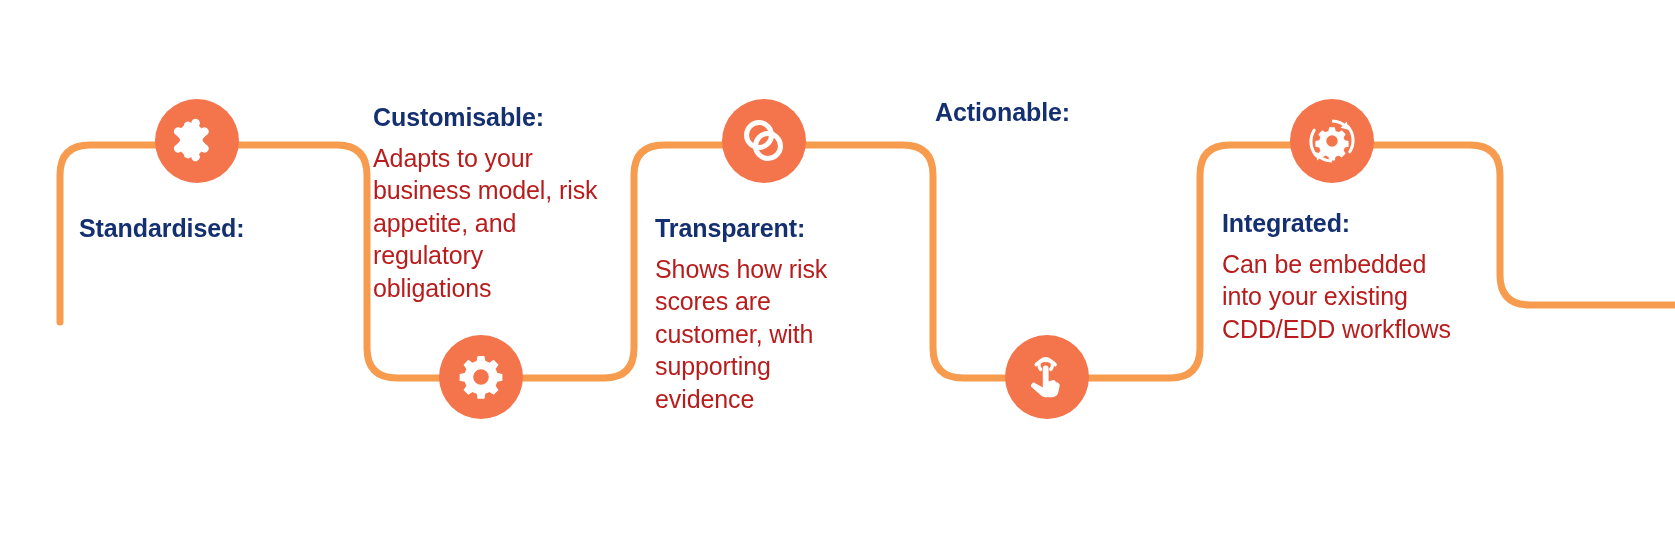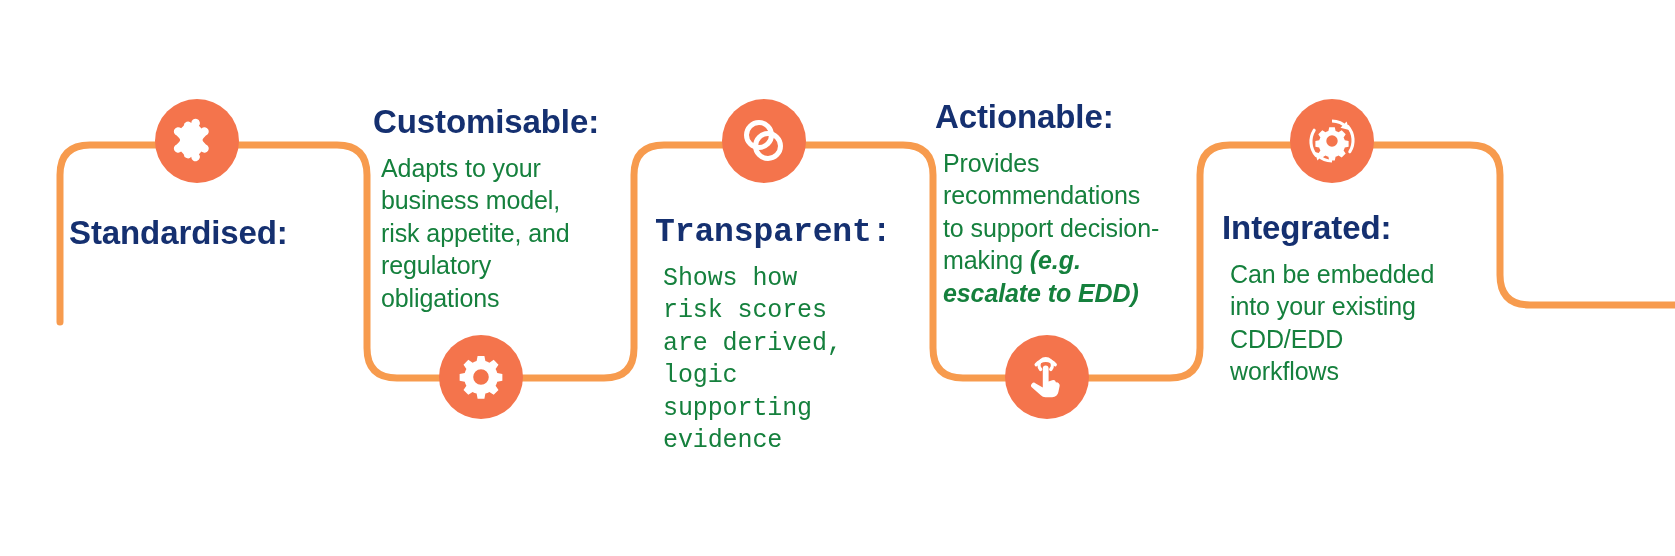--- a/index.html
+++ b/index.html
@@ -14,35 +14,35 @@
 
   
   .step{position:absolute;z-index:3;}
 
   .icon-circle{position:absolute;width:84px;height:84px;border-radius:50%;
                background:#F4744C;display:flex;align-items:center;
                justify-content:center;z-index:4;}
   .icon-circle svg{display:block;}
 
   .txt{position:absolute;z-index:3;}
-  .hd{font-size:33px;font-weight:700;color:#153070;line-height:1.30;
+  .hd{font-size:25px;font-weight:700;color:#153070;line-height:1.30;
       letter-spacing:-0.1px;margin:0 0 8px 0;}
-  .bd{font-size:25px;font-weight:400;color:#15803d;line-height:1.30;
-      letter-spacing:-0.1px;margin:8px;}
+  .bd{font-size:25px;font-weight:400;color:#b91c1c;line-height:1.30;
+      letter-spacing:-0.1px;margin:0;}
   .bd em{font-style:italic;font-weight:600;}
 
   
   #step1 .icon-circle{left:155px; top:99px;}
-  #step1 .txt{left:69px;  top:212px; width:255px;}
+  #step1 .txt{left:79px;  top:212px; width:255px;}
 
   #step2 .icon-circle{left:439px; top:335px;}
   #step2 .txt{left:373px; top:101px; width:235px;}
 
   #step3 .icon-circle{left:722px; top:99px;}
-  #step3 .txt{left:655px; top:212px; width:215px;font-family:Liberation Mono, monospace;}
+  #step3 .txt{left:655px; top:212px; width:215px;}
 
   #step4 .icon-circle{left:1005px;top:335px;}
   #step4 .txt{left:935px; top:96px; width:235px;}
 
   #step5 .icon-circle{left:1290px;top:99px;}
   #step5 .txt{left:1222px;top:207px; width:230px;}
 </style>
 </head>
 <body>
 
@@ -94,40 +94,39 @@
 
   <div class="step" id="step3">
     <div class="icon-circle">
       <svg width="50" height="50" viewBox="0 0 50 50">
         <circle cx="20" cy="19" r="12.5" fill="none" stroke="#ffffff" stroke-width="5"></circle>
         <circle cx="29" cy="30" r="12.5" fill="none" stroke="#ffffff" stroke-width="5"></circle>
       </svg>
     </div>
     <div class="txt">
       <p class="hd">Transparent:</p>
-      <p class="bd">Shows how risk scores are derived, logic supporting evidence</p>
+      <p class="bd">Shows how risk scores are customer, with supporting evidence</p>
     </div>
   </div>
 
   <div class="step" id="step4">
     <div class="icon-circle">
       <svg width="50" height="50" viewBox="0 0 50 50">
         <g fill="none" stroke="#ffffff" stroke-width="3.4" stroke-linecap="round">
           <path d="M18.6 17.4a6.6 6.6 0 1 1 10.2 0"></path>
           <path d="M14.2 12.6a12.6 12.6 0 0 1 19 0"></path>
         </g>
         <path fill="#ffffff" d="M23.7 13.4a2.9 2.9 0 0 1 2.9 2.9v13.1l3.5-1.1
           a3.1 3.1 0 0 1 3.9 2.1 3.1 3.1 0 0 1 3.7 3.4l-1.3 6.3a6.4 6.4 0 0 1-6.3 5.1
           H23.4a6.4 6.4 0 0 1-4.6-2L10 35.6a2.8 2.8 0 0 1 3.7-4.2l7.1 4.1V16.3
           a2.9 2.9 0 0 1 2.9-2.9z"></path>
       </svg>
     </div>
     <div class="txt">
       <p class="hd">Actionable:</p>
-      <p class="bd"><span>Provides recommendations to support decision-making </span><em>(e.g. escalate to EDD)</em></p>
     </div>
   </div>
 
   <div class="step" id="step5">
     <div class="icon-circle">
       <svg width="52" height="52" viewBox="0 0 52 52">
 
         <g fill="#ffffff">
           <path d="M26 4.4a21.6 21.6 0 0 1 15.9 7l-2.2 2.2A18.5 18.5 0 0 0 26 7.5z"></path>
           <path d="M40.6 6.5l2.6 8.6-8.7-2.3z"></path>

